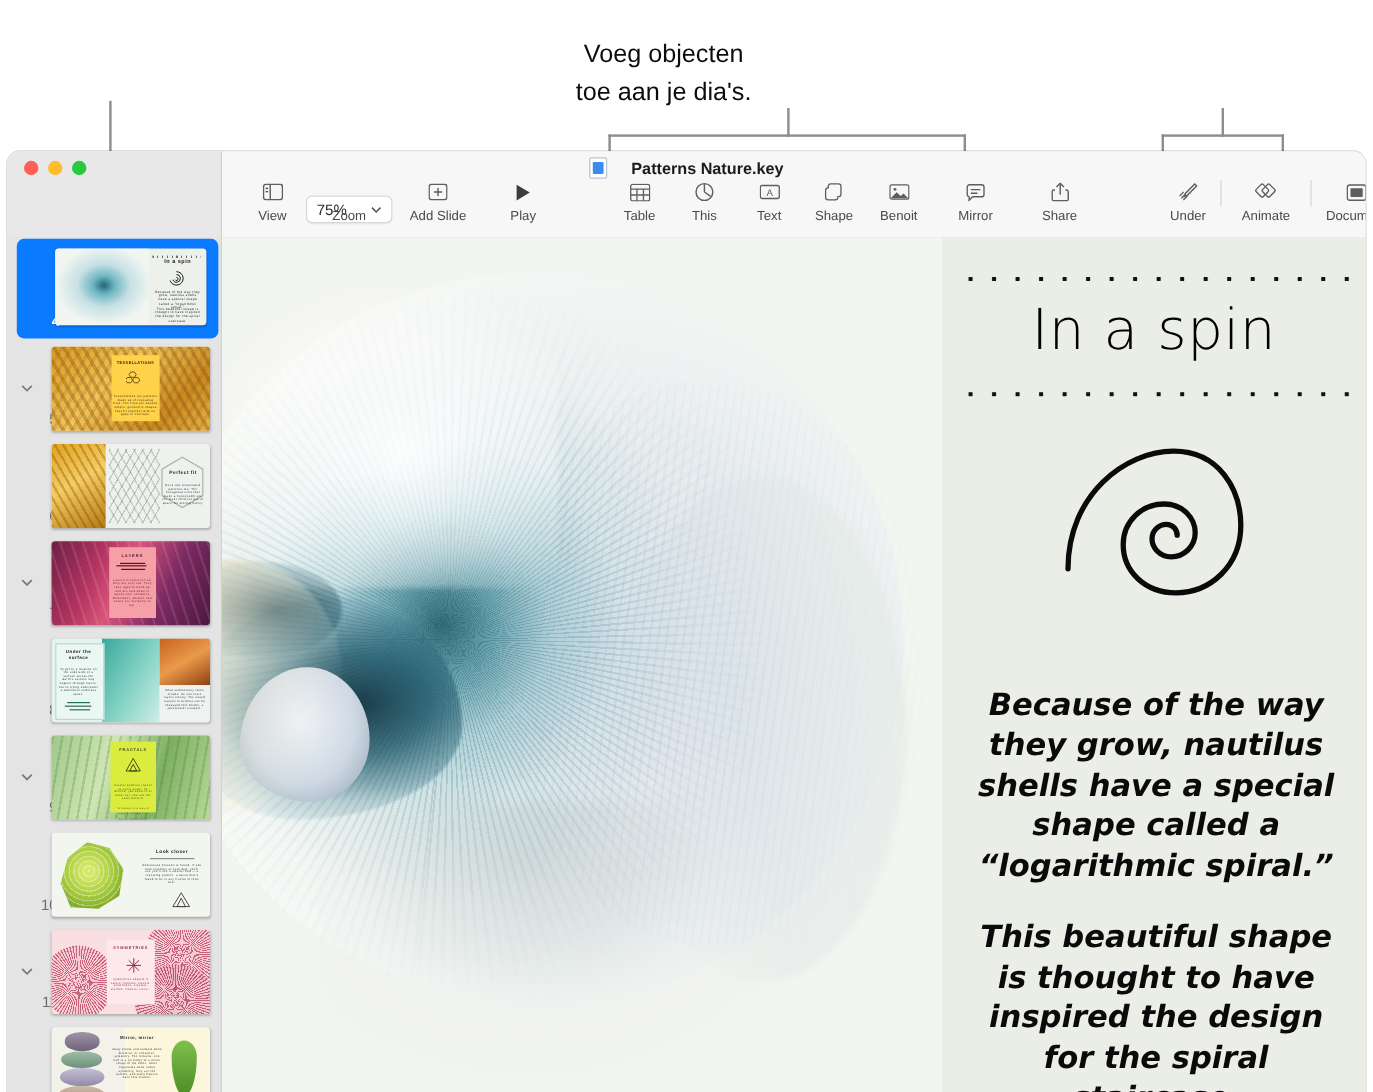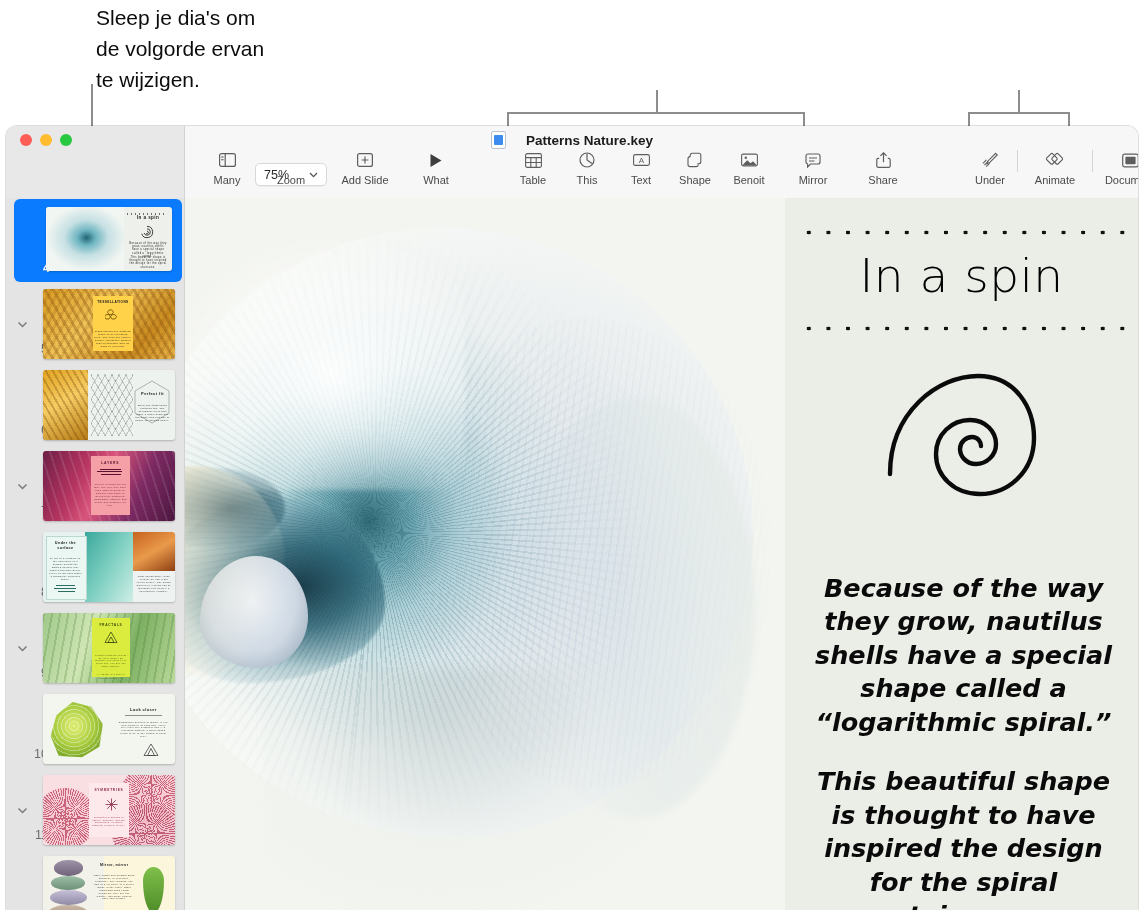--- a/index.html
+++ b/index.html
@@ -308,23 +308,22 @@
     text-align:center;
     line-height:4.6px;
     font-family:"Liberation Sans", sans-serif;
   }
 </style>
 </head>
 <body>
 
 <div id="root">
 
-  <div class="callout" id="callout-slides">Sleep je dia's om
-de volgorde ervan
-te wijzigen.</div>
+  <div class="callout" id="callout-objects">Voeg objecten
+toe aan je dia's.</div>
 
   <div class="leader leader-v" style="left:91px; top:84px; height:44px;"></div>
 
   <div class="leader leader-v" style="left:656px; top:90px; height:24px;"></div>
   <div class="bracket" style="left:507px; top:112px; width:298px; height:14px;"></div>
 
   <div class="leader leader-v" style="left:1018px; top:90px; height:24px;"></div>
   <div class="bracket" style="left:968px; top:112px; width:102px; height:14px;"></div>
 
   <div id="window">
@@ -347,21 +346,21 @@
       <div class="tool-group" style="left:194px;">
         <div class="tool">
           <span class="ico">
             <svg width="17" height="14" viewBox="0 0 17 14" fill="none" stroke="#5e5e5e" stroke-width="1.2">
               <rect x="0.6" y="0.6" width="15.8" height="12.8" rx="2"></rect>
               <line x1="6.2" y1="0.6" x2="6.2" y2="13.4"></line>
               <rect x="2.3" y="3.4" width="2.2" height="1.2" fill="#5e5e5e" stroke="none"></rect>
               <rect x="2.3" y="6.1" width="2.2" height="1.2" fill="#5e5e5e" stroke="none"></rect>
             </svg>
           </span>
-          <span class="lbl">Many</span>
+          <span class="lbl">View</span>
         </div>
         <div class="tool wide">
           <span class="ico">
             <span id="zoom-pill">
               <span>75%</span>
               <svg width="9" height="6" viewBox="0 0 9 6" fill="none" stroke="#555" stroke-width="1.3">
                 <polyline points="1,1 4.5,4.6 8,1"></polyline>
               </svg>
             </span>
           </span>
@@ -379,21 +378,21 @@
         </div>
       </div>
 
       <div class="tool-group" style="left:403px;">
         <div class="tool">
           <span class="ico">
             <svg width="14" height="15" viewBox="0 0 14 15">
                 <polygon points="1.5,1 12.5,7.5 1.5,14" fill="#3d3d3d"></polygon>
               </svg>
           </span>
-          <span class="lbl">What</span>
+          <span class="lbl">Play</span>
         </div>
       </div>
 
       <div class="tool-group" style="left:500px;">
         <div class="tool">
           <span class="ico">
             <svg width="17" height="15" viewBox="0 0 17 15" fill="none" stroke="#5e5e5e" stroke-width="1.1">
               <rect x="0.6" y="0.6" width="15.8" height="13.8" rx="1.6"></rect>
               <line x1="0.6" y1="4.6" x2="16.4" y2="4.6"></line>
               <line x1="0.6" y1="9.5" x2="16.4" y2="9.5"></line>

